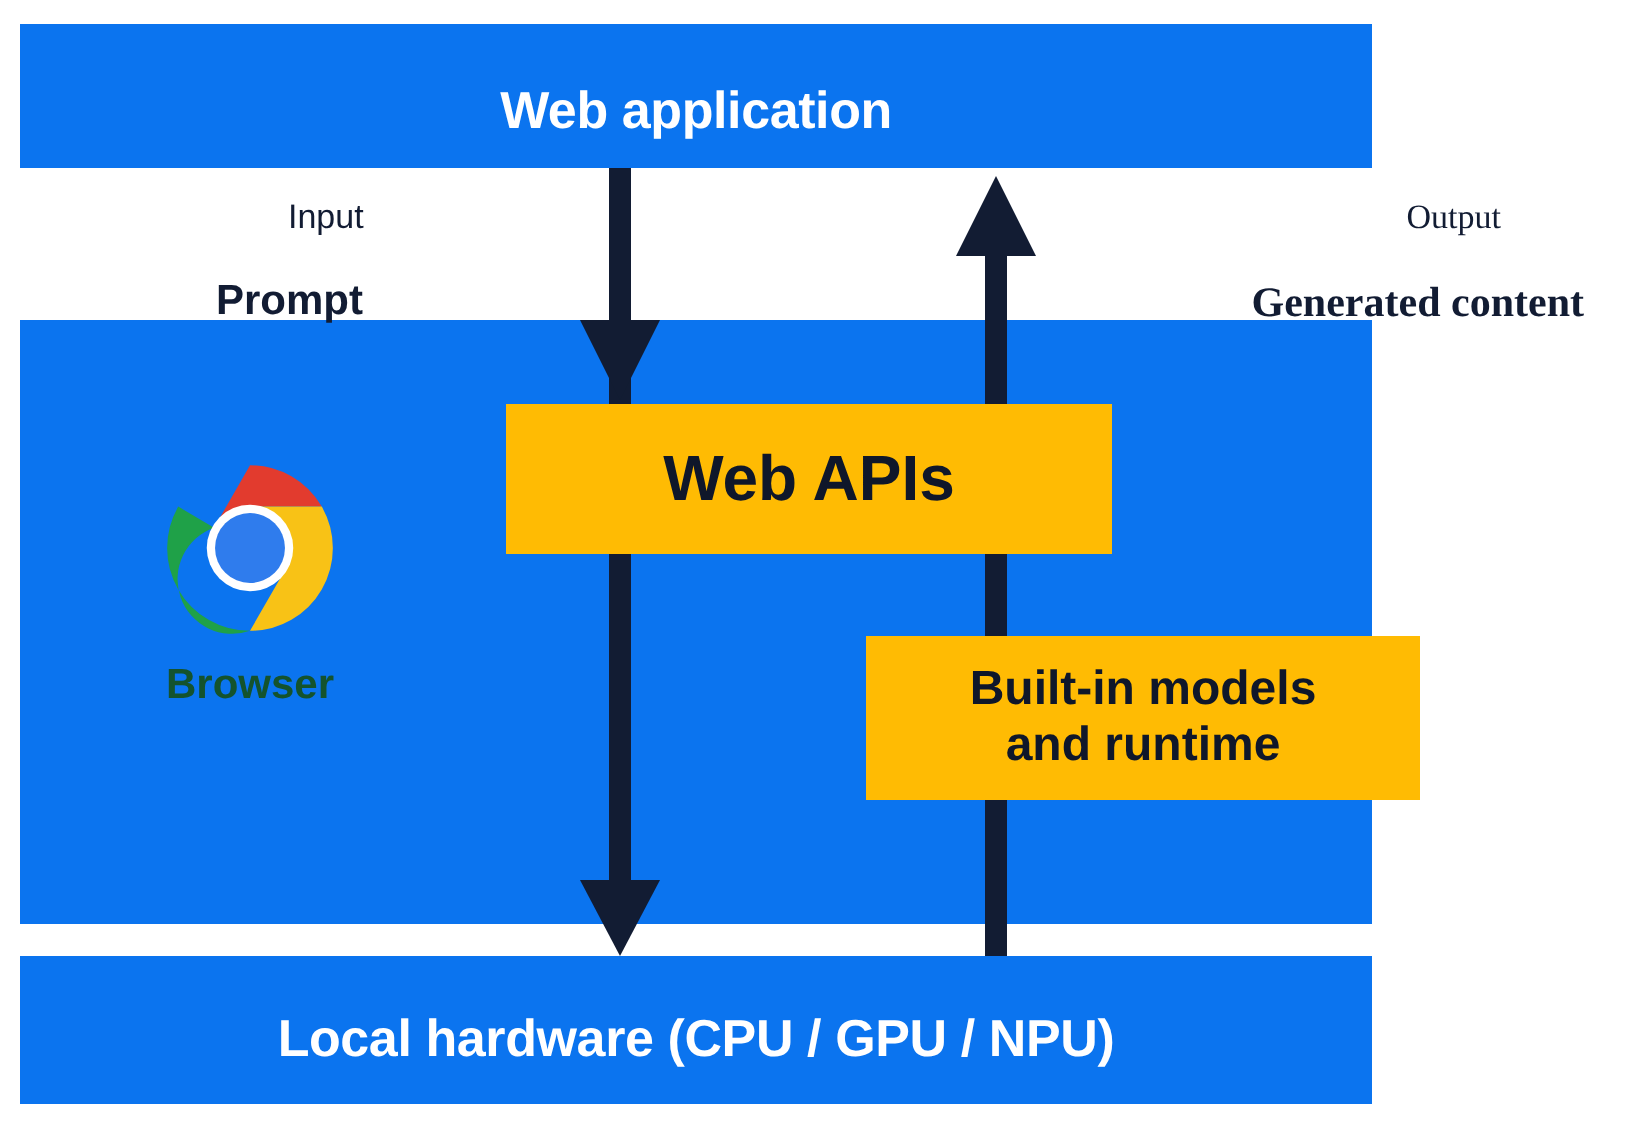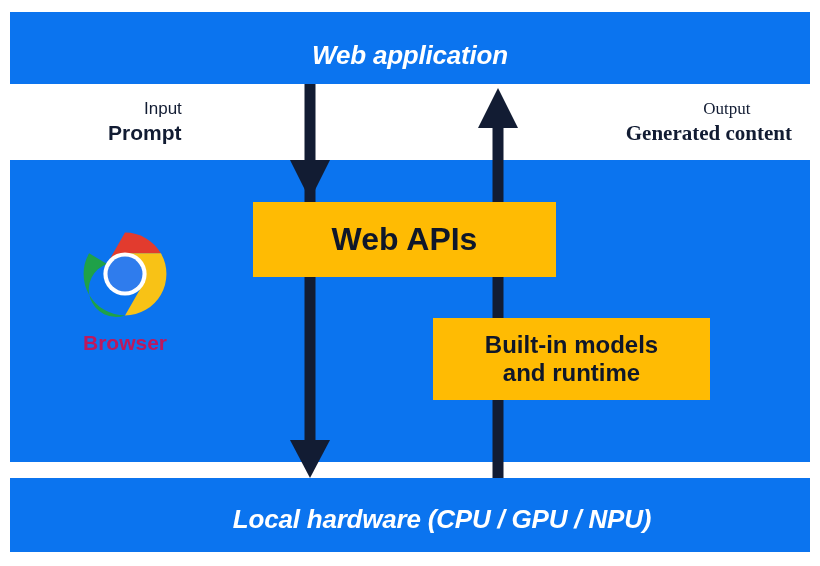--- a/index.html
+++ b/index.html
@@ -16,59 +16,58 @@
     height: 566px;
     background: #ffffff;
     overflow: hidden;
   }
 
   
   .band {
     position: absolute;
     background: #0b74ef;
     left: 10px;
-    width: 800px;
+    width: 676px;
     box-sizing: border-box;
-    font-style: italic;
   }
   .band-top    { top: 12px;  height: 72px; }
   .band-middle { top: 160px; height: 302px; }
   .band-bottom { top: 478px; height: 74px; }
 
   .band-title {
     position: absolute;
     left: 0;
     width: 100%;
     text-align: center;
     color: #ffffff;
     font-weight: bold;
     font-size: 26px;
     letter-spacing: -0.2px;
     line-height: 1;
   }
   .band-top .band-title    { top: 30px; }
-  .band-bottom .band-title { top: 28px; padding-left: 32px; }
+  .band-bottom .band-title { top: 28px; }
 
   
   .browser-block {
     position: absolute;
     left: 58px;
     top: 228px;
     width: 134px;
     text-align: center;
   }
   .chrome-logo {
     width: 92px;
     height: 92px;
     display: block;
     margin: 0 auto;
   }
   .browser-label {
     margin-top: 12px;
-    color: #be185d;
+    color: #14532d;
     font-weight: bold;
     font-size: 21px;
     line-height: 1;
   }
 
   
   .arrow-layer {
     position: absolute;
     left: 0;
     top: 0;
@@ -118,21 +117,21 @@
   .flow-label .caption {
     font-size: 17px;
     font-weight: normal;
     display: block;
     margin-left: 36px;
   }
   .flow-label .value {
     font-size: 21px;
     font-weight: bold;
     display: block;
-    margin-top: 2px;
+    margin-top: 20px;
   }
   .flow-input {
     left: 108px;
     top: 99px;
     text-align: left;
   }
   .flow-output {
     right: 28px;
     top: 99px;
     text-align: center;

